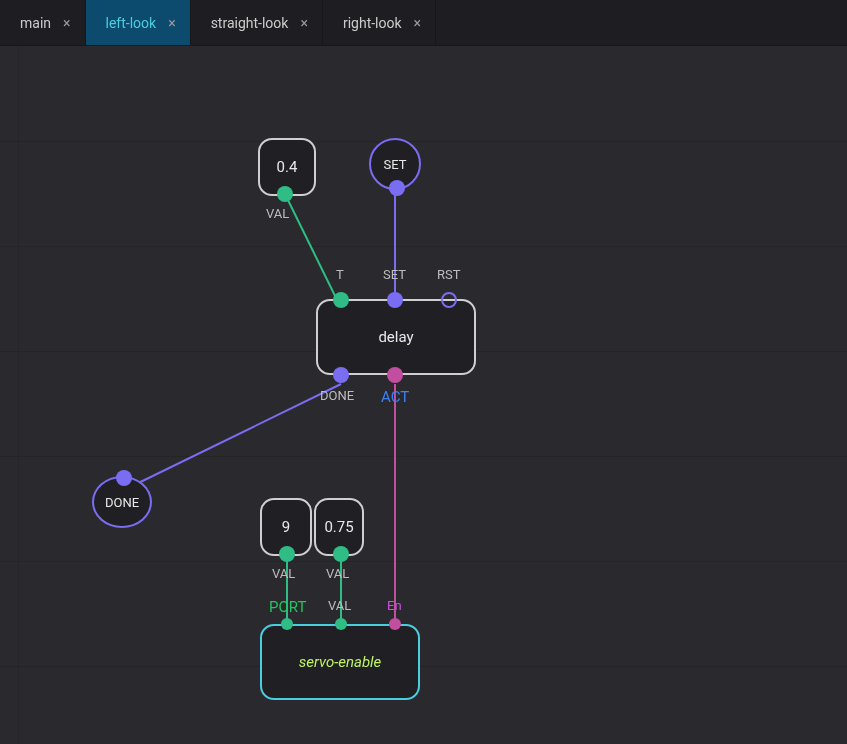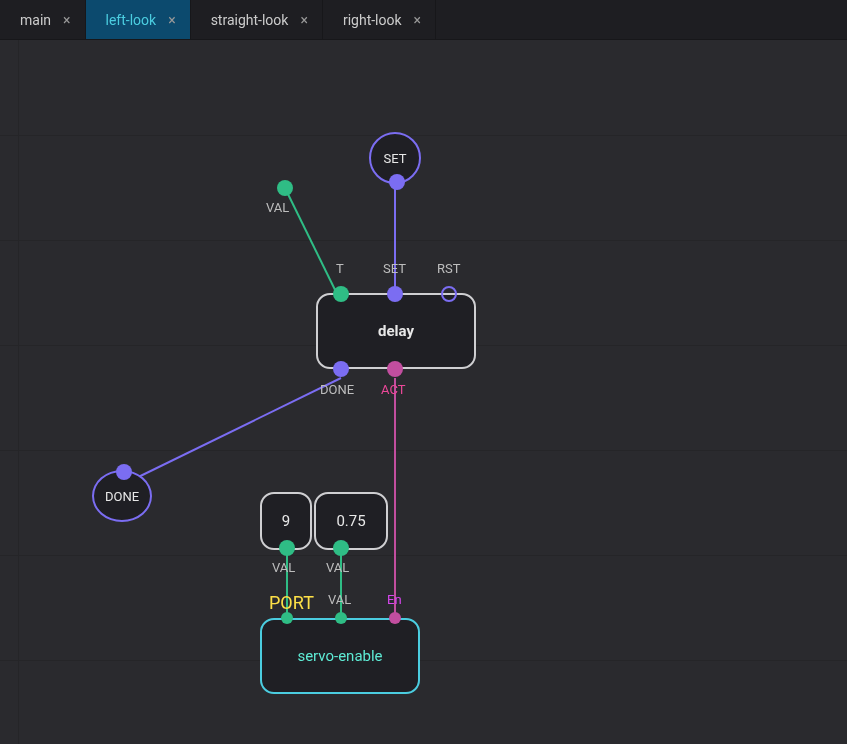--- a/index.html
+++ b/index.html
@@ -7,21 +7,21 @@
     background: #2a2a2e;
     font-family: -apple-system, BlinkMacSystemFont, "Segoe UI", Roboto, sans-serif;
     width: 847px;
     height: 744px;
     overflow: hidden;
     position: relative;
   }
   .tab-bar {
     display: flex;
     background: #1e1e22;
-    height: 40px;
+    height: 46px;
     border-bottom: 1px solid #17171a;
   }
   .tab {
     display: flex;
     align-items: center;
     padding: 0 14px 0 20px;
     color: #ccc;
     font-size: 14px;
     cursor: pointer;
     border-right: 1px solid #17171a;
@@ -68,21 +68,22 @@
     border-radius: 14px;
     background: #1f1f24;
     display: flex;
     align-items: center;
     justify-content: center;
     color: #e8e8e8;
     font-size: 15px;
   }
   .node.selected {
     border-color: #4bcde0;
-    color: #5eead4;
+    color: #bef264;
+    font-style: italic;
   }
   .port {
     width: 16px;
     height: 16px;
     border-radius: 50%;
   }
   .port.green { background: #2fbd85; }
   .port.purple { background: #7b6df2; }
   .port.magenta { background: #c24e9f; }
   .port.ring {
@@ -151,63 +152,66 @@
 
     <path d="M 341 338 L 124 444" stroke="#7b6df2" stroke-width="2" fill="none"></path>
 
     <path d="M 395 338 L 395 585" stroke="#c24e9f" stroke-width="2" fill="none"></path>
 
     <path d="M 287 508 L 287 585" stroke="#2fbd85" stroke-width="2" fill="none"></path>
 
     <path d="M 341 508 L 341 585" stroke="#2fbd85" stroke-width="2" fill="none"></path>
   </svg>
 
+  <div class="node" style="left:258px; top:92px; width:58px; height:58px;">
+    <span>0.4</span>
+  </div>
   <div style="position:absolute; left:277px; top:140px;" class="port green"></div>
   <div style="position:absolute; left:266px; top:160px; color:#bdbdbd; font-size:13px;">VAL</div>
 
   <div class="bubble" style="left:369px; top:92px;">
     <span>SET</span>
     <div class="bport" style="bottom:-8px; left:18px;"></div>
   </div>
 
   <div style="position:absolute; left:336px; top:221px; color:#bdbdbd; font-size:13px;">T</div>
   <div style="position:absolute; left:383px; top:221px; color:#bdbdbd; font-size:13px;">SET</div>
   <div style="position:absolute; left:437px; top:221px; color:#bdbdbd; font-size:13px;">RST</div>
 
-  <div class="node" style="left:316px; top:253px; width:160px; height:76px;font-weight:bold;">
+  <div class="node" style="left:316px; top:253px; width:160px; height:76px;">
     <span>delay</span>
   </div>
 
   <div class="port green" style="position:absolute; left:333px; top:246px;"></div>
   <div class="port purple" style="position:absolute; left:387px; top:246px;"></div>
   <div class="port ring" style="position:absolute; left:441px; top:246px;"></div>
 
   <div class="port purple" style="position:absolute; left:333px; top:321px;"></div>
   <div class="port magenta" style="position:absolute; left:387px; top:321px;"></div>
   <div style="position:absolute; left:320px; top:342px; color:#bdbdbd; font-size:13px;">DONE</div>
-  <div style="position:absolute; left:381px; top:342px; color:#ec4899; font-size:13px;">ACT</div>
+  <div style="position:absolute; left:381px; top:342px; color:#3b82f6; font-size:15px;">ACT</div>
 
   <div class="bubble" style="left:92px; top:430px; width:60px; height:52px;">
     <span>DONE</span>
     <div class="bport" style="top:-8px; left:22px;"></div>
   </div>
 
   <div class="node" style="left:260px; top:452px; width:52px; height:58px;">
     <span>9</span>
   </div>
   <div class="port green" style="position:absolute; left:279px; top:500px;"></div>
   <div style="position:absolute; left:272px; top:520px; color:#bdbdbd; font-size:13px;">VAL</div>
 
-  <div class="node" style="left:314px; top:452px; width:74px; height:58px;justify-content:center;">
+  <div class="node" style="left:314px; top:452px; width:50px; height:58px;justify-content:center;">
     <span>0.75</span>
   </div>
   <div class="port green" style="position:absolute; left:333px; top:500px;"></div>
   <div style="position:absolute; left:326px; top:520px; color:#bdbdbd; font-size:13px;">VAL</div>
 
-  <div style="position:absolute; left:269px; top:552px; color:#fde047; font-size:18px;">PORT</div>
+  <div style="position:absolute; left:269px; top:552px; color:#22c55e; font-size:15px;">PORT</div>
   <div style="position:absolute; left:328px; top:552px; color:#bdbdbd; font-size:13px;">VAL</div>
   <div style="position:absolute; left:387px; top:552px; color:#d946ef; font-size:13px;">En</div>
 
   <div class="node selected" style="left:260px; top:578px; width:160px; height:76px;">
     <span>servo-enable</span>
   </div>
   <div class="port small-green" style="position:absolute; left:281px; top:572px;"></div>
   <div class="port small-green" style="position:absolute; left:335px; top:572px;"></div>
   <div class="port small-magenta" style="position:absolute; left:389px; top:572px;"></div>
 

